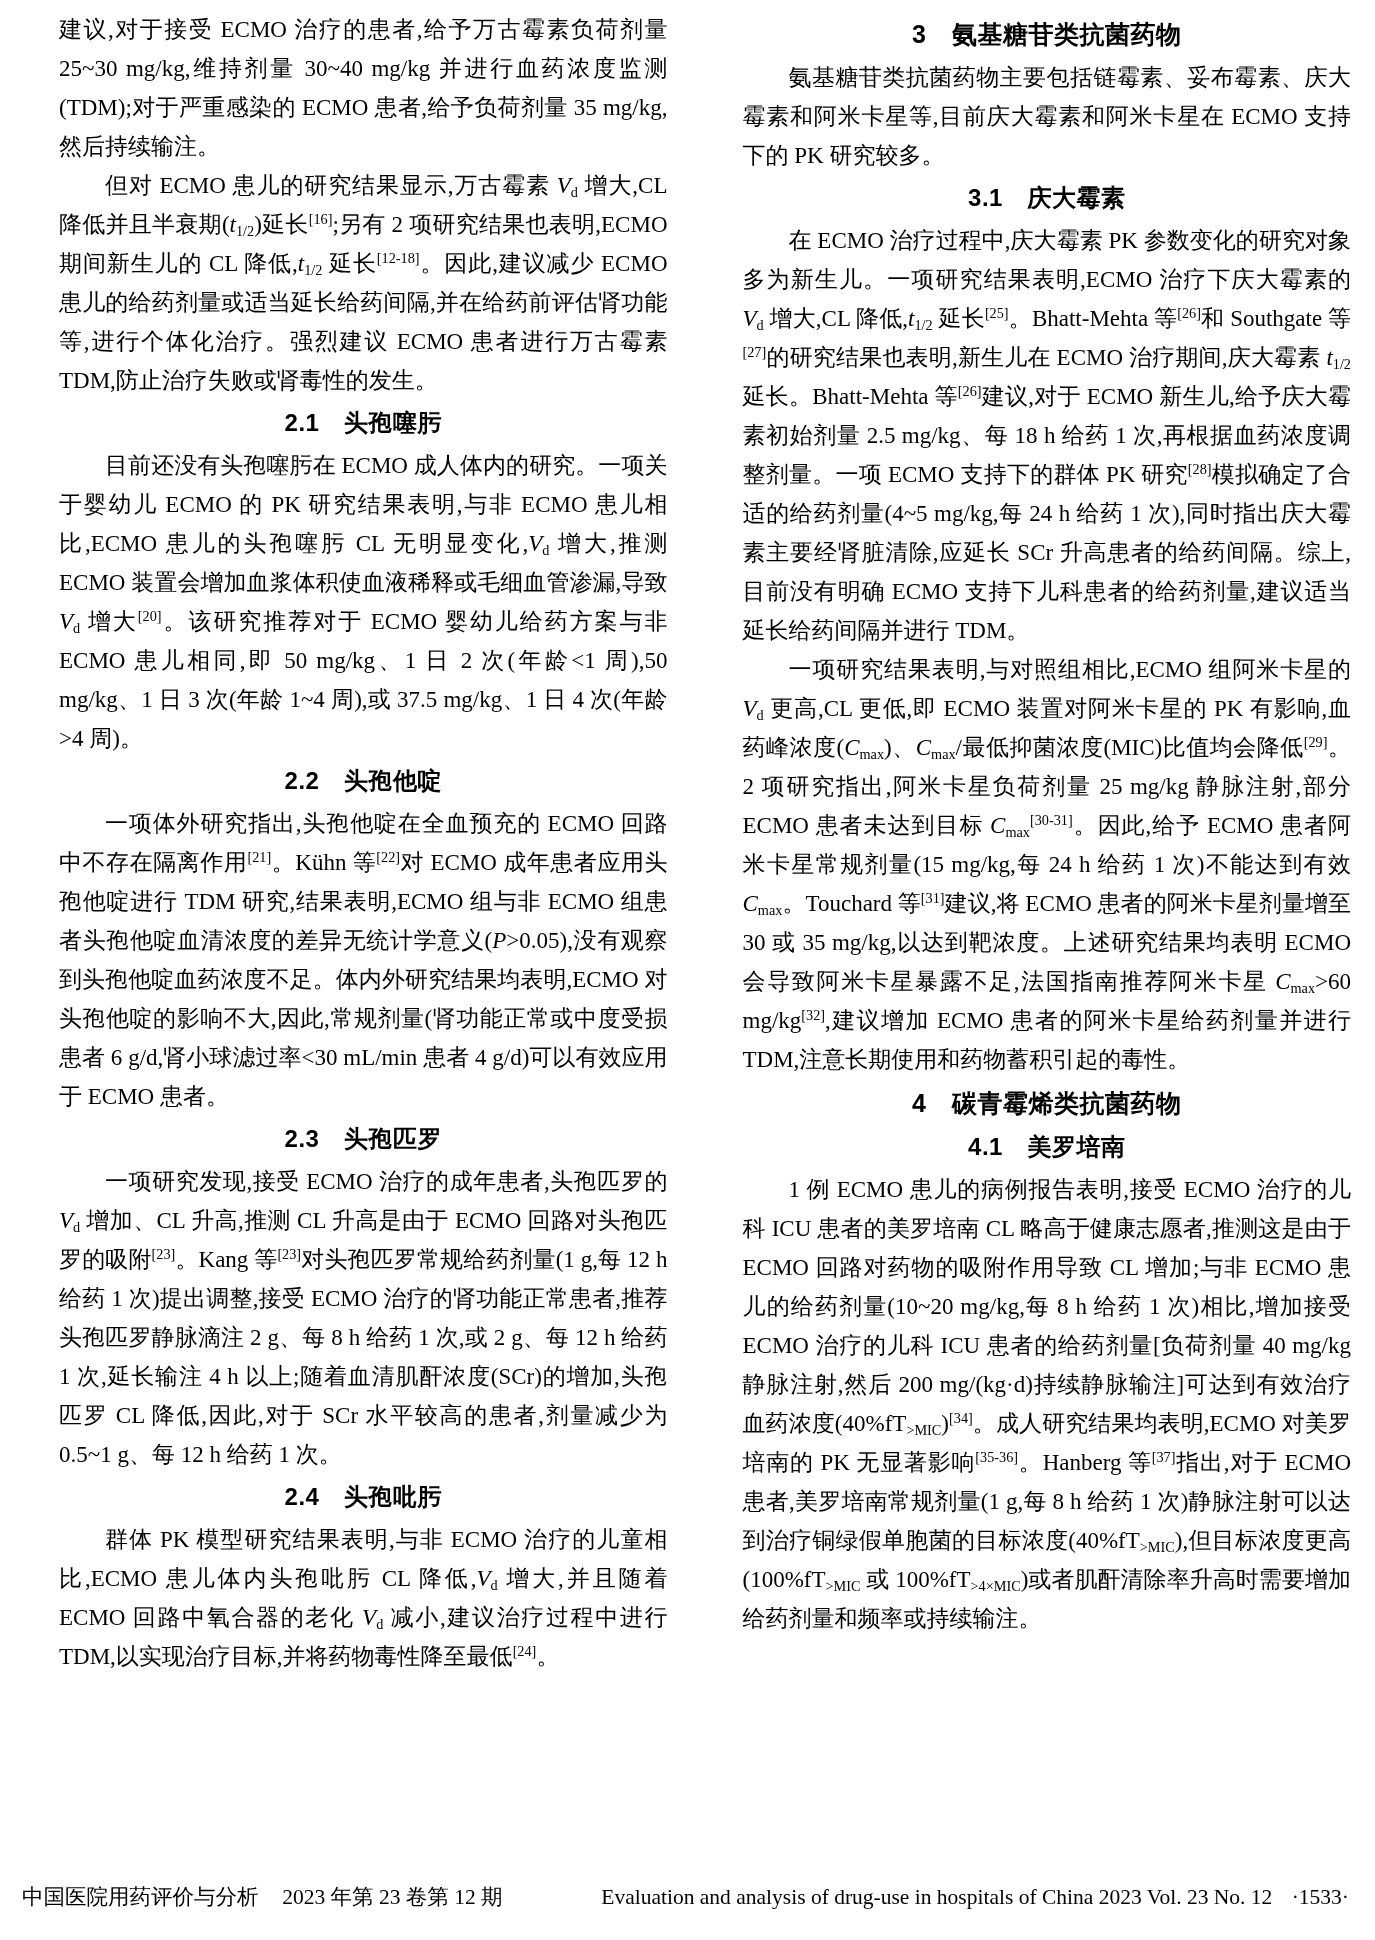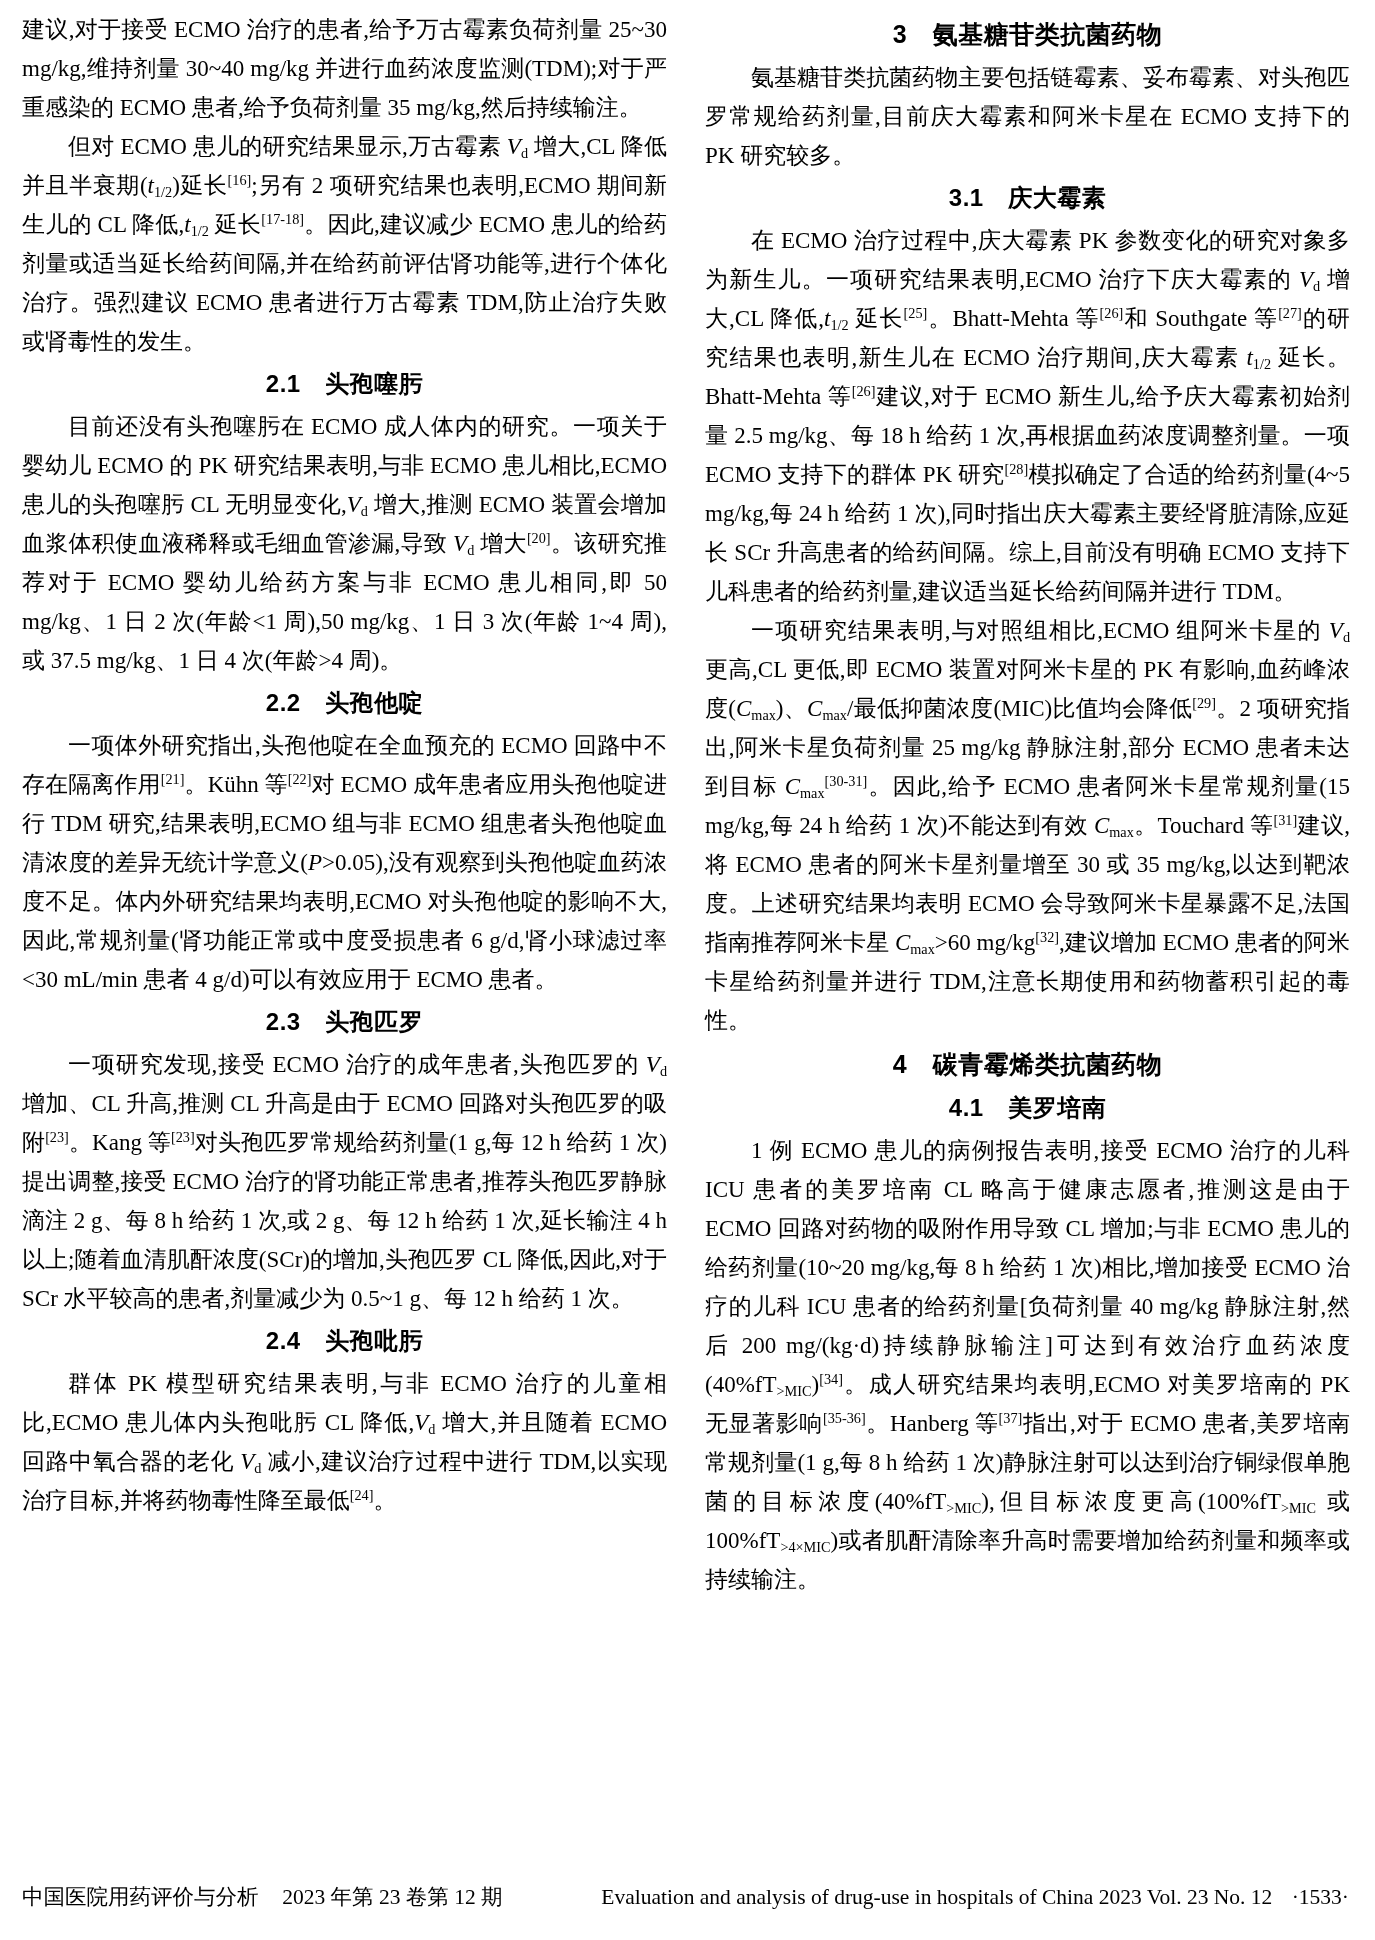--- a/index.html
+++ b/index.html
@@ -23,20 +23,21 @@
   }
   .columns {
     display: flex;
     gap: 38px;
   }
   .col {
     width: 645px;
     font-size: 23px;
     line-height: 39px;
     text-align: justify;
+    margin-left: 37px;
   }
   .para {
     margin: 0;
     text-indent: 2em;
   }
   .para.noindent {
     text-indent: 0;
   }
   .h1, .h2 {
     font-family: "Liberation Sans", "DejaVu Sans", sans-serif;
@@ -70,34 +71,34 @@
   .footer .page-no { margin-left: 0.9em; }
 </style>
 </head>
 <body>
 
 <div class="page">
   <div class="columns">
 
     <div class="col">
       <p class="para noindent">建议,对于接受 ECMO 治疗的患者,给予万古霉素负荷剂量 25~30 mg/kg,维持剂量 30~40 mg/kg 并进行血药浓度监测(TDM);对于严重感染的 ECMO 患者,给予负荷剂量 35 mg/kg,然后持续输注。</p>
-      <p class="para">但对 ECMO 患儿的研究结果显示,万古霉素 <i>V</i><sub>d</sub> 增大,CL 降低并且半衰期(<i>t</i><sub>1/2</sub>)延长<sup>[16]</sup>;另有 2 项研究结果也表明,ECMO 期间新生儿的 CL 降低,<i>t</i><sub>1/2</sub> 延长<sup>[17-18]</sup>。因此,建议减少 ECMO 患儿的给药剂量或适当延长给药间隔,并在给药前评估肾功能等,进行个体化治疗。强烈建议 ECMO 患者进行万古霉素 TDM,防止治疗失败或肾毒性的发生。</p>
+      <p class="para">但对 ECMO 患儿的研究结果显示,万古霉素 <i>V</i><sub>d</sub> 增大,CL 降低并且半衰期(<i>t</i><sub>1/2</sub>)延长<sup>[16]</sup>;另有 2 项研究结果也表明,ECMO 期间新生儿的 CL 降低,<i>t</i><sub>1/2</sub> 延长<sup>[12-18]</sup>。因此,建议减少 ECMO 患儿的给药剂量或适当延长给药间隔,并在给药前评估肾功能等,进行个体化治疗。强烈建议 ECMO 患者进行万古霉素 TDM,防止治疗失败或肾毒性的发生。</p>
       <h3 class="h2">2.1　头孢噻肟</h3>
       <p class="para">目前还没有头孢噻肟在 ECMO 成人体内的研究。一项关于婴幼儿 ECMO 的 PK 研究结果表明,与非 ECMO 患儿相比,ECMO 患儿的头孢噻肟 CL 无明显变化,<i>V</i><sub>d</sub> 增大,推测 ECMO 装置会增加血浆体积使血液稀释或毛细血管渗漏,导致 <i>V</i><sub>d</sub> 增大<sup>[20]</sup>。该研究推荐对于 ECMO 婴幼儿给药方案与非 ECMO 患儿相同,即 50 mg/kg、1 日 2 次(年龄&lt;1 周),50 mg/kg、1 日 3 次(年龄 1~4 周),或 37.5 mg/kg、1 日 4 次(年龄&gt;4 周)。</p>
       <h3 class="h2">2.2　头孢他啶</h3>
       <p class="para">一项体外研究指出,头孢他啶在全血预充的 ECMO 回路中不存在隔离作用<sup>[21]</sup>。Kühn 等<sup>[22]</sup>对 ECMO 成年患者应用头孢他啶进行 TDM 研究,结果表明,ECMO 组与非 ECMO 组患者头孢他啶血清浓度的差异无统计学意义(<i>P</i>&gt;0.05),没有观察到头孢他啶血药浓度不足。体内外研究结果均表明,ECMO 对头孢他啶的影响不大,因此,常规剂量(肾功能正常或中度受损患者 6 g/d,肾小球滤过率&lt;30 mL/min 患者 4 g/d)可以有效应用于 ECMO 患者。</p>
       <h3 class="h2">2.3　头孢匹罗</h3>
       <p class="para">一项研究发现,接受 ECMO 治疗的成年患者,头孢匹罗的 <i>V</i><sub>d</sub> 增加、CL 升高,推测 CL 升高是由于 ECMO 回路对头孢匹罗的吸附<sup>[23]</sup>。Kang 等<sup>[23]</sup>对头孢匹罗常规给药剂量(1 g,每 12 h 给药 1 次)提出调整,接受 ECMO 治疗的肾功能正常患者,推荐头孢匹罗静脉滴注 2 g、每 8 h 给药 1 次,或 2 g、每 12 h 给药 1 次,延长输注 4 h 以上;随着血清肌酐浓度(SCr)的增加,头孢匹罗 CL 降低,因此,对于 SCr 水平较高的患者,剂量减少为 0.5~1 g、每 12 h 给药 1 次。</p>
       <h3 class="h2">2.4　头孢吡肟</h3>
       <p class="para">群体 PK 模型研究结果表明,与非 ECMO 治疗的儿童相比,ECMO 患儿体内头孢吡肟 CL 降低,<i>V</i><sub>d</sub> 增大,并且随着 ECMO 回路中氧合器的老化 <i>V</i><sub>d</sub> 减小,建议治疗过程中进行 TDM,以实现治疗目标,并将药物毒性降至最低<sup>[24]</sup>。</p>
     </div>
 
     <div class="col">
       <h2 class="h1">3　氨基糖苷类抗菌药物</h2>
-      <p class="para">氨基糖苷类抗菌药物主要包括链霉素、妥布霉素、对头孢匹罗常规给药剂量,目前庆大霉素和阿米卡星在 ECMO 支持下的 PK 研究较多。</p>
+      <p class="para">氨基糖苷类抗菌药物主要包括链霉素、妥布霉素、庆大霉素和阿米卡星等,目前庆大霉素和阿米卡星在 ECMO 支持下的 PK 研究较多。</p>
       <h3 class="h2">3.1　庆大霉素</h3>
       <p class="para">在 ECMO 治疗过程中,庆大霉素 PK 参数变化的研究对象多为新生儿。一项研究结果表明,ECMO 治疗下庆大霉素的 <i>V</i><sub>d</sub> 增大,CL 降低,<i>t</i><sub>1/2</sub> 延长<sup>[25]</sup>。Bhatt-Mehta 等<sup>[26]</sup>和 Southgate 等<sup>[27]</sup>的研究结果也表明,新生儿在 ECMO 治疗期间,庆大霉素 <i>t</i><sub>1/2</sub> 延长。Bhatt-Mehta 等<sup>[26]</sup>建议,对于 ECMO 新生儿,给予庆大霉素初始剂量 2.5 mg/kg、每 18 h 给药 1 次,再根据血药浓度调整剂量。一项 ECMO 支持下的群体 PK 研究<sup>[28]</sup>模拟确定了合适的给药剂量(4~5 mg/kg,每 24 h 给药 1 次),同时指出庆大霉素主要经肾脏清除,应延长 SCr 升高患者的给药间隔。综上,目前没有明确 ECMO 支持下儿科患者的给药剂量,建议适当延长给药间隔并进行 TDM。</p>
       <p class="para">一项研究结果表明,与对照组相比,ECMO 组阿米卡星的 <i>V</i><sub>d</sub> 更高,CL 更低,即 ECMO 装置对阿米卡星的 PK 有影响,血药峰浓度(<i>C</i><sub>max</sub>)、<i>C</i><sub>max</sub>/最低抑菌浓度(MIC)比值均会降低<sup>[29]</sup>。2 项研究指出,阿米卡星负荷剂量 25 mg/kg 静脉注射,部分 ECMO 患者未达到目标 <i>C</i><sub>max</sub><sup>[30-31]</sup>。因此,给予 ECMO 患者阿米卡星常规剂量(15 mg/kg,每 24 h 给药 1 次)不能达到有效 <i>C</i><sub>max</sub>。Touchard 等<sup>[31]</sup>建议,将 ECMO 患者的阿米卡星剂量增至 30 或 35 mg/kg,以达到靶浓度。上述研究结果均表明 ECMO 会导致阿米卡星暴露不足,法国指南推荐阿米卡星 <i>C</i><sub>max</sub>&gt;60 mg/kg<sup>[32]</sup>,建议增加 ECMO 患者的阿米卡星给药剂量并进行 TDM,注意长期使用和药物蓄积引起的毒性。</p>
       <h2 class="h1">4　碳青霉烯类抗菌药物</h2>
       <h3 class="h2">4.1　美罗培南</h3>
       <p class="para">1 例 ECMO 患儿的病例报告表明,接受 ECMO 治疗的儿科 ICU 患者的美罗培南 CL 略高于健康志愿者,推测这是由于 ECMO 回路对药物的吸附作用导致 CL 增加;与非 ECMO 患儿的给药剂量(10~20 mg/kg,每 8 h 给药 1 次)相比,增加接受 ECMO 治疗的儿科 ICU 患者的给药剂量[负荷剂量 40 mg/kg 静脉注射,然后 200 mg/(kg·d)持续静脉输注]可达到有效治疗血药浓度(40%fT<sub>&gt;MIC</sub>)<sup>[34]</sup>。成人研究结果均表明,ECMO 对美罗培南的 PK 无显著影响<sup>[35-36]</sup>。Hanberg 等<sup>[37]</sup>指出,对于 ECMO 患者,美罗培南常规剂量(1 g,每 8 h 给药 1 次)静脉注射可以达到治疗铜绿假单胞菌的目标浓度(40%fT<sub>&gt;MIC</sub>),但目标浓度更高(100%fT<sub>&gt;MIC</sub> 或 100%fT<sub>&gt;4×MIC</sub>)或者肌酐清除率升高时需要增加给药剂量和频率或持续输注。</p>
     </div>
 
   </div>
 

